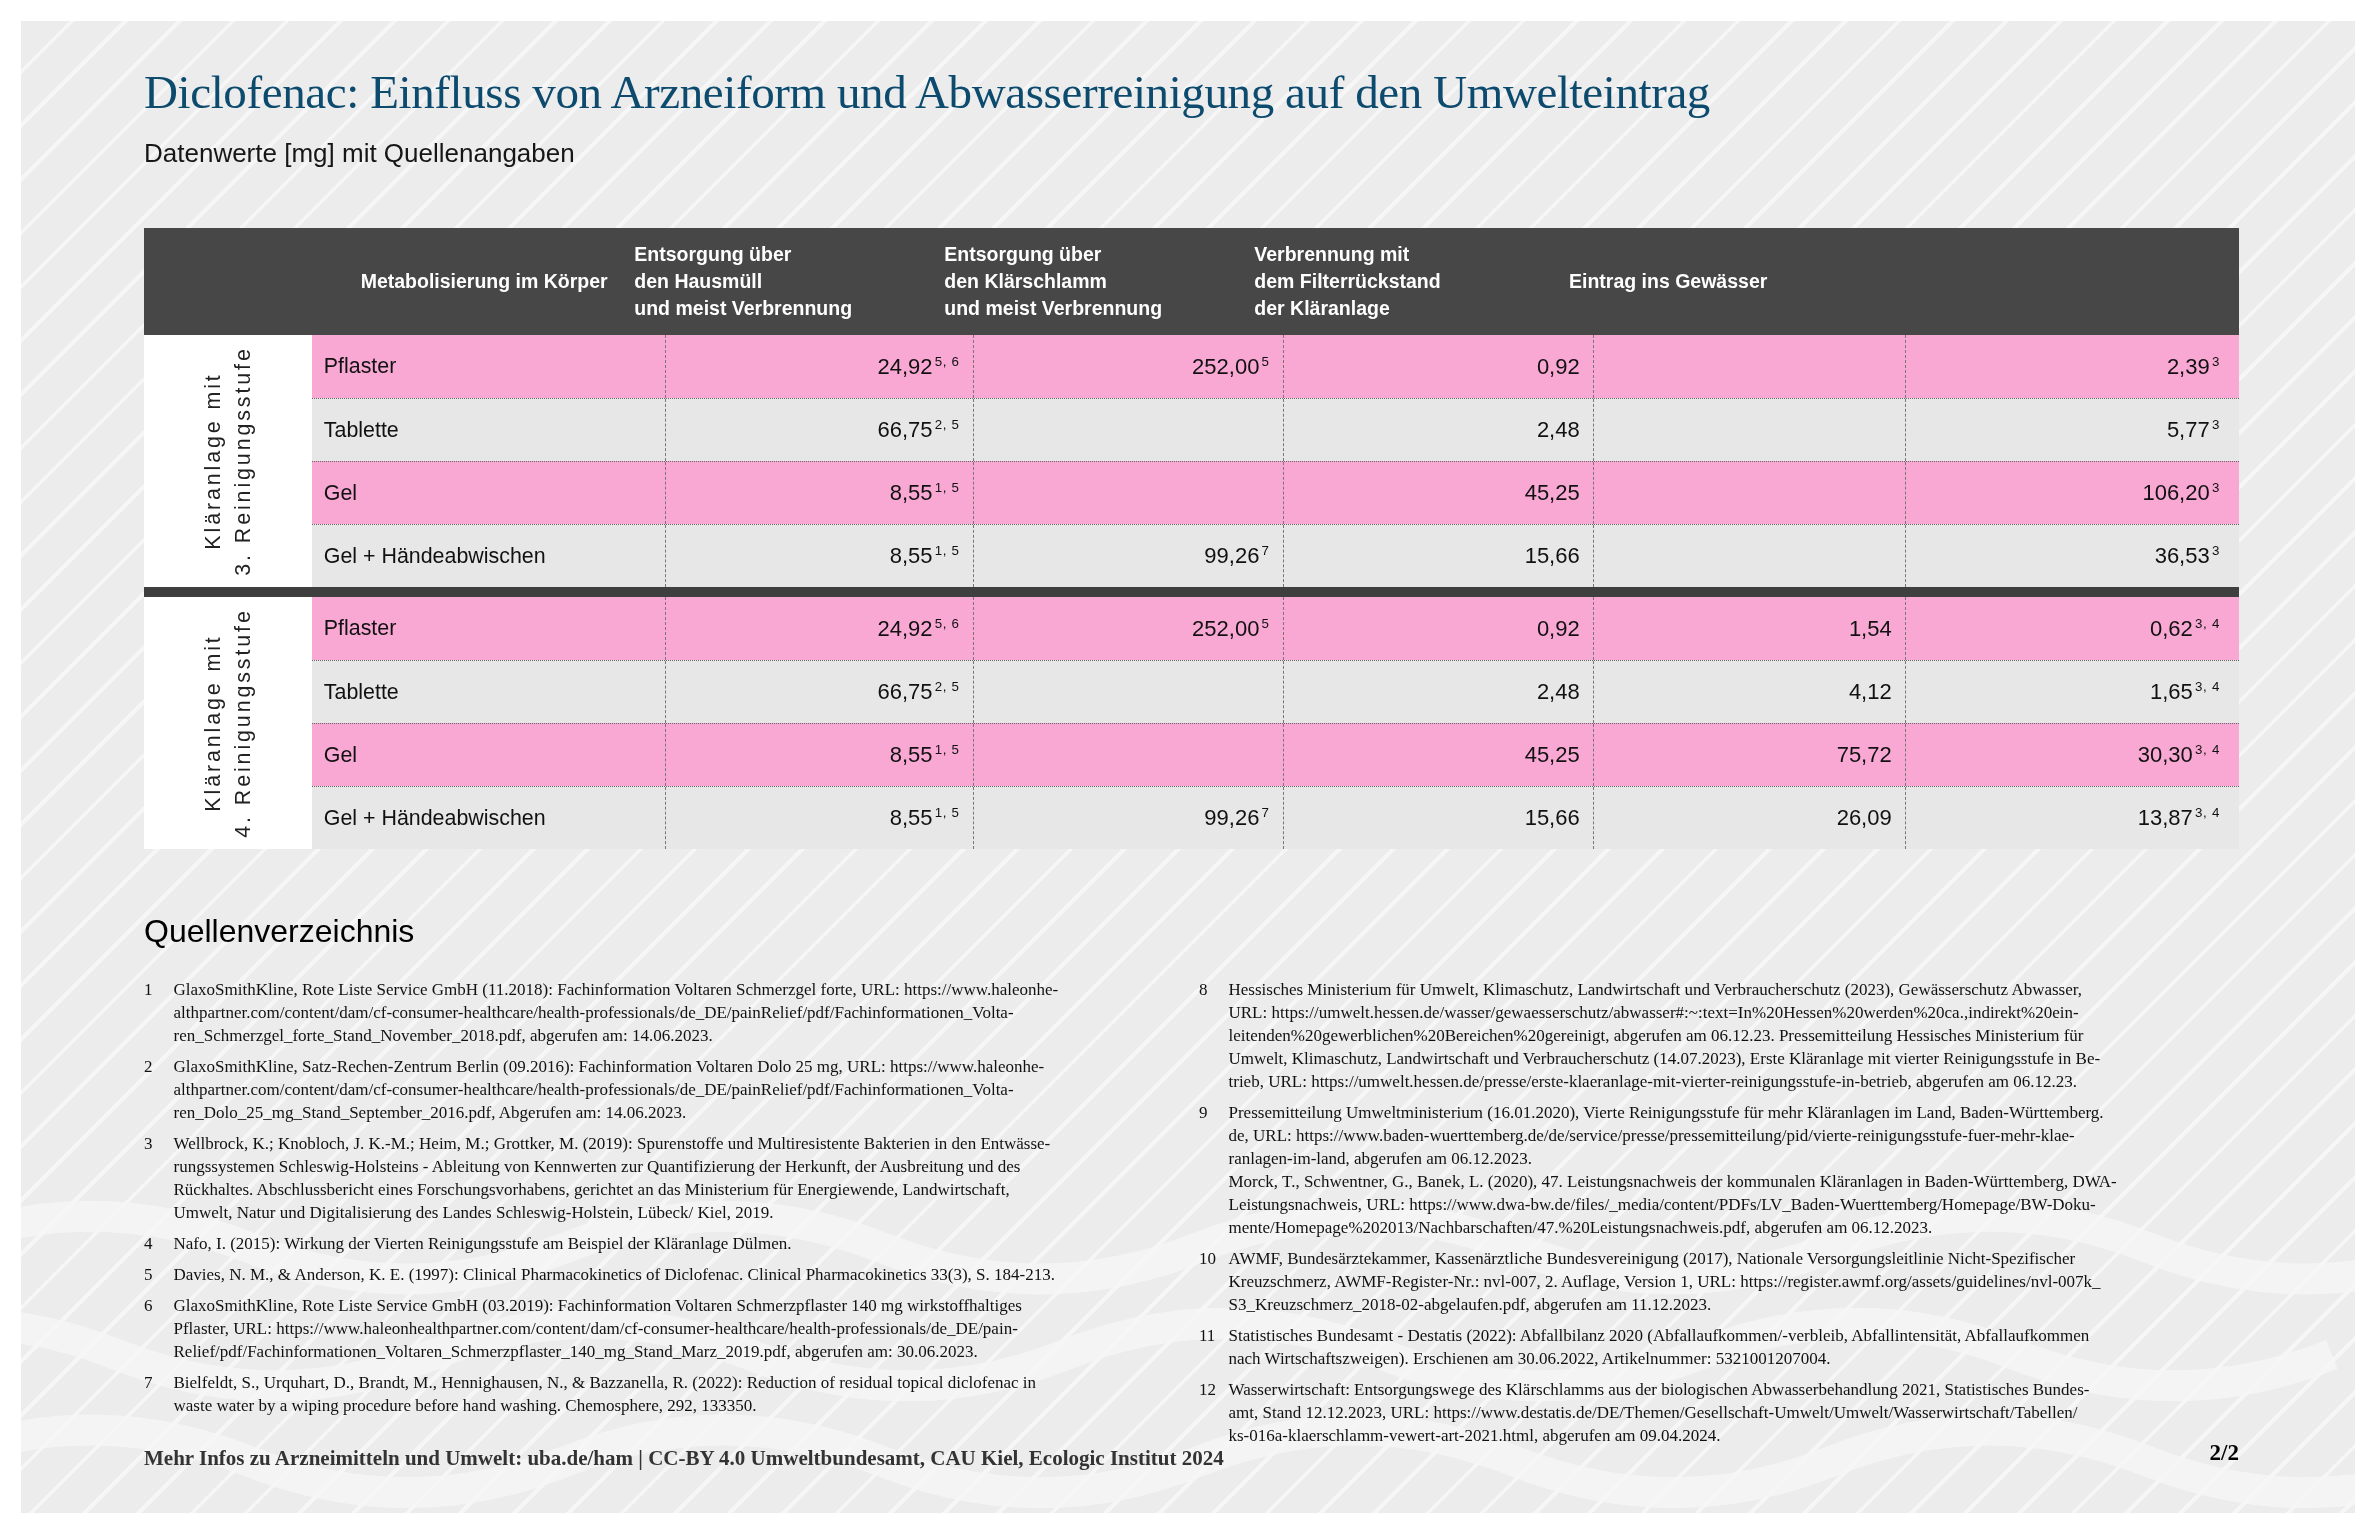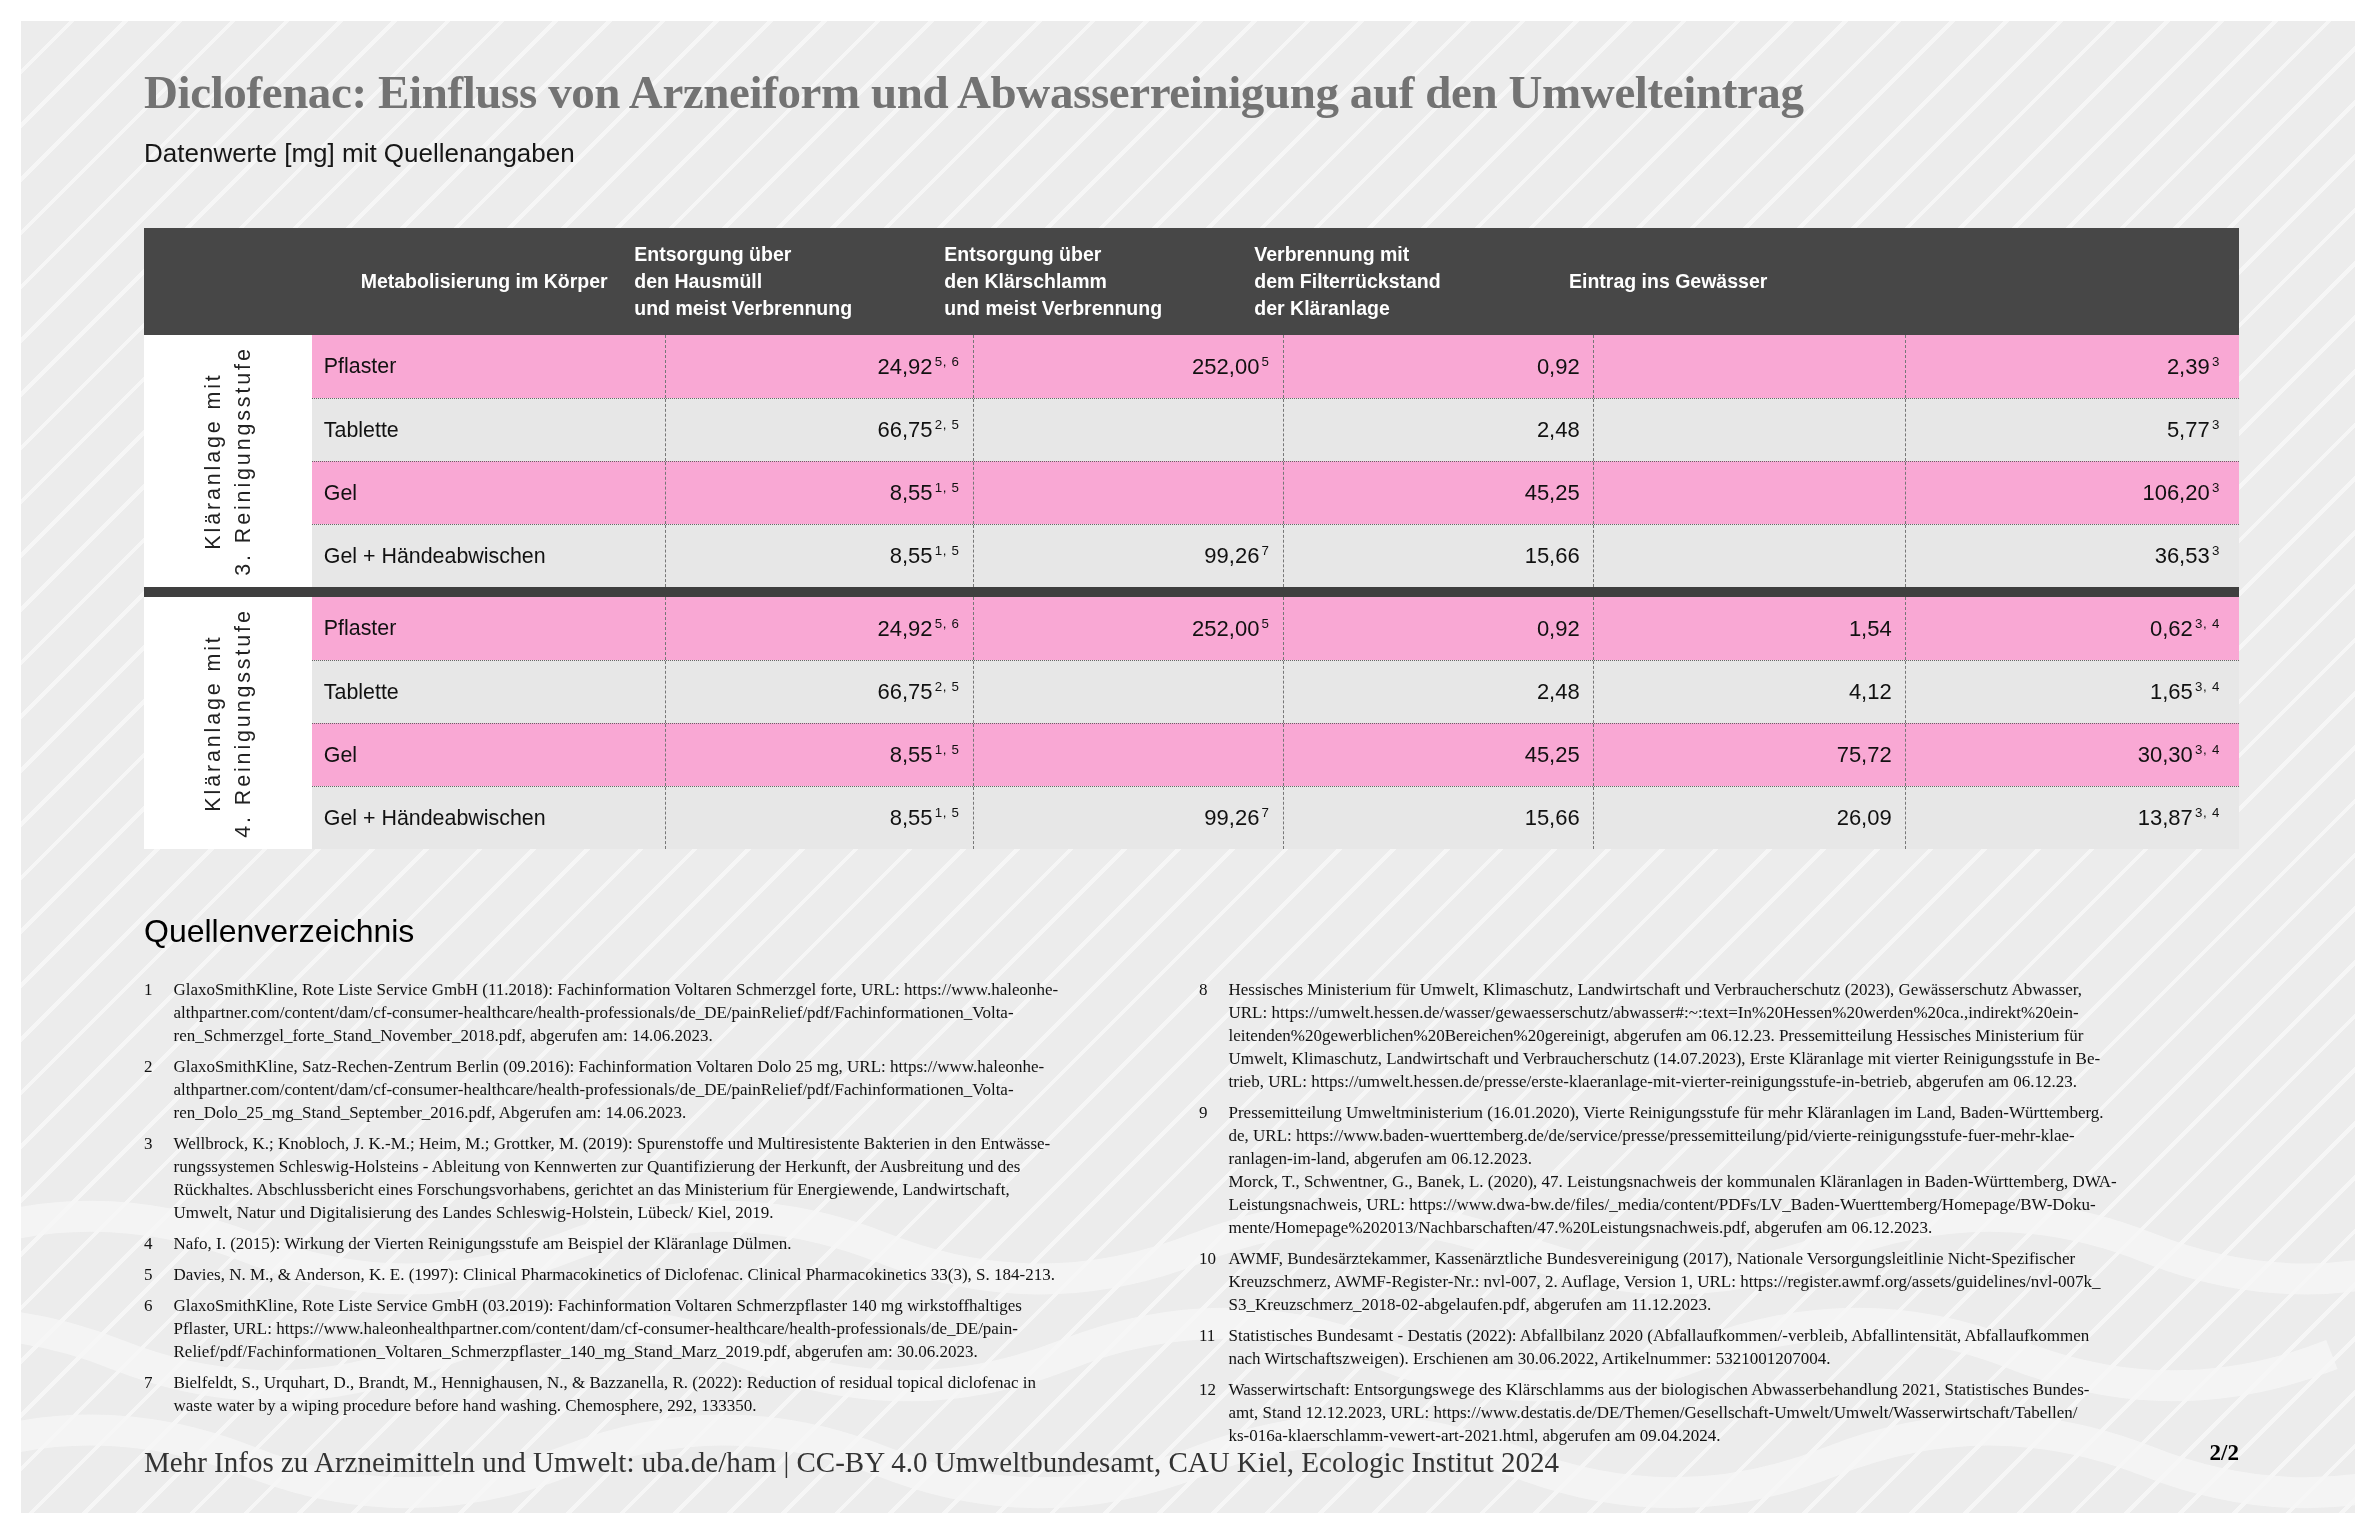--- a/index.html
+++ b/index.html
@@ -14,22 +14,22 @@
     position:absolute;left:20.6px;top:20.6px;right:22px;bottom:22px;
     background-color:#ececec;
     background-image:repeating-linear-gradient(135deg,
       rgba(255,255,255,0) 0px, rgba(255,255,255,0) 34px,
       rgba(255,255,255,.55) 34px, rgba(255,255,255,.55) 38px);
   }
   .waves{position:absolute;left:0;bottom:0;width:100%;height:317px;}
   
   .title{
     position:absolute;left:144px;top:65px;width:2180px;
-    font-family:"Liberation Serif", serif;font-weight:bold;
-    font-size:47px;letter-spacing:-0.4px;white-space:nowrap;color:#737373;
+    font-family:"Liberation Serif", serif;font-weight:normal;
+    font-size:47px;letter-spacing:-0.4px;white-space:nowrap;color:#0c4a6e;
   }
   .subtitle{
     position:absolute;left:144px;top:138px;font-size:26px;color:#161616;
   }
   
   .table{position:absolute;left:144px;top:228px;width:2095px;}
   .table *{box-sizing:border-box;}
   .thead{display:flex;height:107px;background:#474747;color:#ffffff;}
   .hcell{
     display:flex;align-items:center;font-weight:bold;font-size:19.5px;
@@ -78,21 +78,21 @@
   }
   .refcol{display:flex;flex-direction:column;gap:8px;}
   .refcol.left{width:1031px;}
   .refcol.right{width:1040px;}
   .ref{display:flex;}
   .ref-num{width:29.5px;flex:0 0 29.5px;}
   .ref-text{white-space:pre-line;flex:1;}
   
   .footer-note{
     position:absolute;left:144px;top:1446px;
-    font-family:"Liberation Serif", serif;font-size:29px;color:#333;
+    font-family:"Liberation Serif", serif;font-size:21px;color:#333;font-weight:bold;
   }
   .page-number{
     position:absolute;left:144px;top:1440px;width:2095px;text-align:right;
     font-family:"Liberation Serif", serif;font-weight:bold;font-size:23px;color:#000;
   }
 </style>
 </head>
 <body>
 
 <div class="card">

